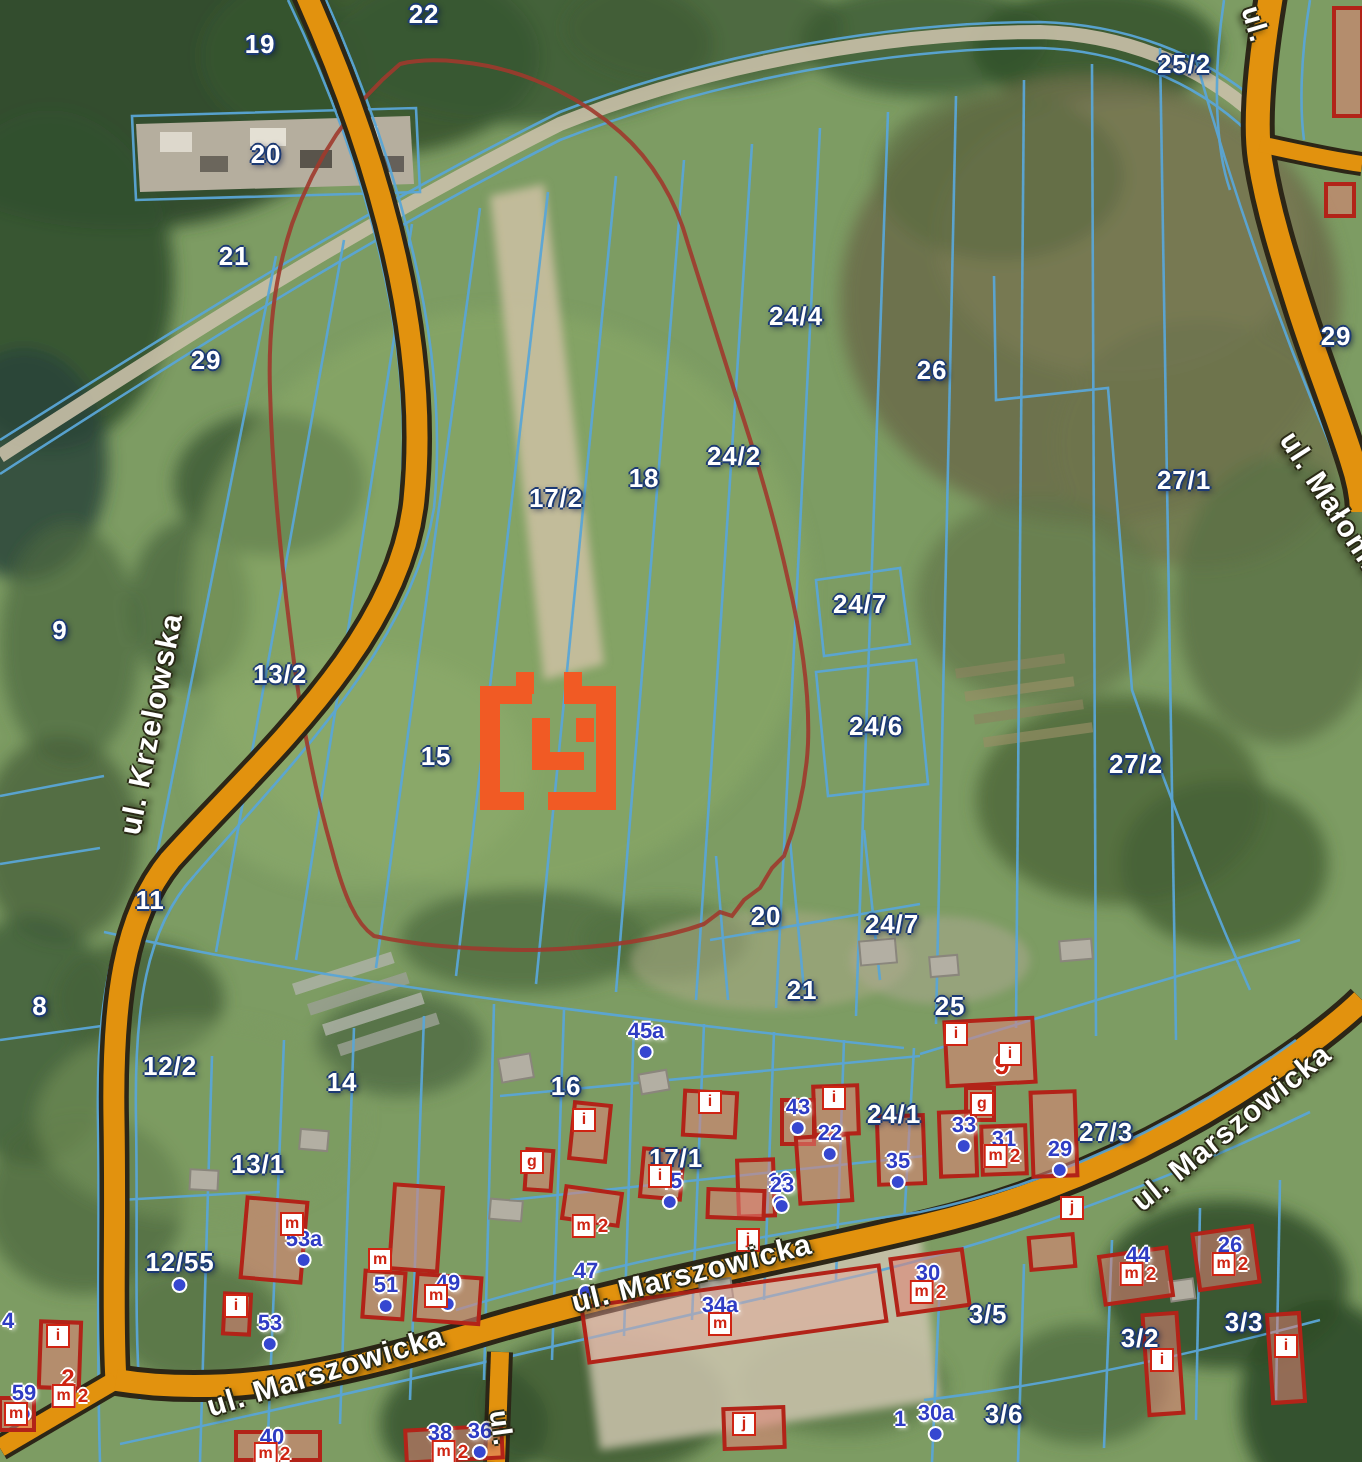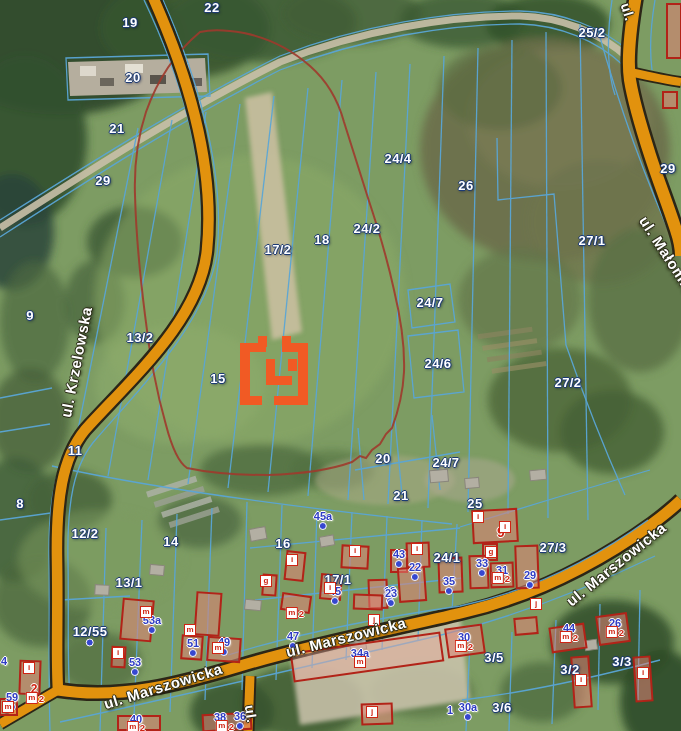--- a/index.html
+++ b/index.html
@@ -287,21 +287,21 @@
       <div class="lbl lbl-parcel" style="left: 568px; top: 382px; transform: translate(-50%, -50%) rotate(0deg);">27/2</div>
       <div class="lbl lbl-parcel" style="left: 75px; top: 450px; transform: translate(-50%, -50%) rotate(0deg);">11</div>
       <div class="lbl lbl-parcel" style="left: 383px; top: 458px; transform: translate(-50%, -50%) rotate(0deg);">20</div>
       <div class="lbl lbl-parcel" style="left: 446px; top: 462px; transform: translate(-50%, -50%) rotate(0deg); text-align: right;">24/7</div>
       <div class="lbl lbl-parcel" style="left: 401px; top: 495px; transform: translate(-50%, -50%) rotate(0deg);">21</div>
       <div class="lbl lbl-parcel" style="left: 20px; top: 503px; transform: translate(-50%, -50%) rotate(0deg);">8</div>
       <div class="lbl lbl-parcel" style="left: 475px; top: 503px; transform: translate(-50%, -50%) rotate(0deg);">25</div>
       <div class="lbl lbl-parcel" style="left: 85px; top: 533px; transform: translate(-50%, -50%) rotate(0deg);">12/2</div>
       <div class="lbl lbl-parcel" style="left: 171px; top: 541px; transform: translate(-50%, -50%) rotate(0deg);">14</div>
       <div class="lbl lbl-parcel" style="left: 283px; top: 543px; transform: translate(-50%, -50%) rotate(0deg);">16</div>
-      <div class="lbl lbl-parcel" style="left: 553px; top: 547px; transform: translate(-50%, -50%) rotate(0deg);">27/3</div>
+      <div class="lbl lbl-parcel" style="left: 553px; top: 566px; transform: translate(-50%, -50%) rotate(0deg);">27/3</div>
       <div class="lbl lbl-parcel" style="left: 447px; top: 557px; transform: translate(-50%, -50%) rotate(0deg);">24/1</div>
       <div class="lbl lbl-parcel" style="left: 129px; top: 582px; transform: translate(-50%, -50%) rotate(0deg);">13/1</div>
       <div class="lbl lbl-parcel" style="left: 338px; top: 579px; transform: translate(-50%, -50%) rotate(0deg);">17/1</div>
       <div class="lbl lbl-parcel" style="left: 90px; top: 631px; transform: translate(-50%, -50%) rotate(0deg);">12/55<span class="dot"></span></div>
       <div class="lbl lbl-parcel" style="left: 494px; top: 657px; transform: translate(-50%, -50%) rotate(0deg);">3/5</div>
       <div class="lbl lbl-parcel" style="left: 622px; top: 661px; transform: translate(-50%, -50%) rotate(0deg);">3/3</div>
       <div class="lbl lbl-parcel" style="left: 570px; top: 669px; transform: translate(-50%, -50%) rotate(0deg);">3/2</div>
       <div class="lbl lbl-parcel" style="left: 502px; top: 707px; transform: translate(-50%, -50%) rotate(0deg);">3/6</div>
       <div class="lbl lbl-addr" style="left: 323px; top: 516px; transform: translate(-50%, -50%) rotate(0deg);">45a<span class="dot"></span></div>
       <div class="lbl lbl-addr" style="left: 399px; top: 554px; transform: translate(-50%, -50%) rotate(0deg);">43<span class="dot"></span></div>

